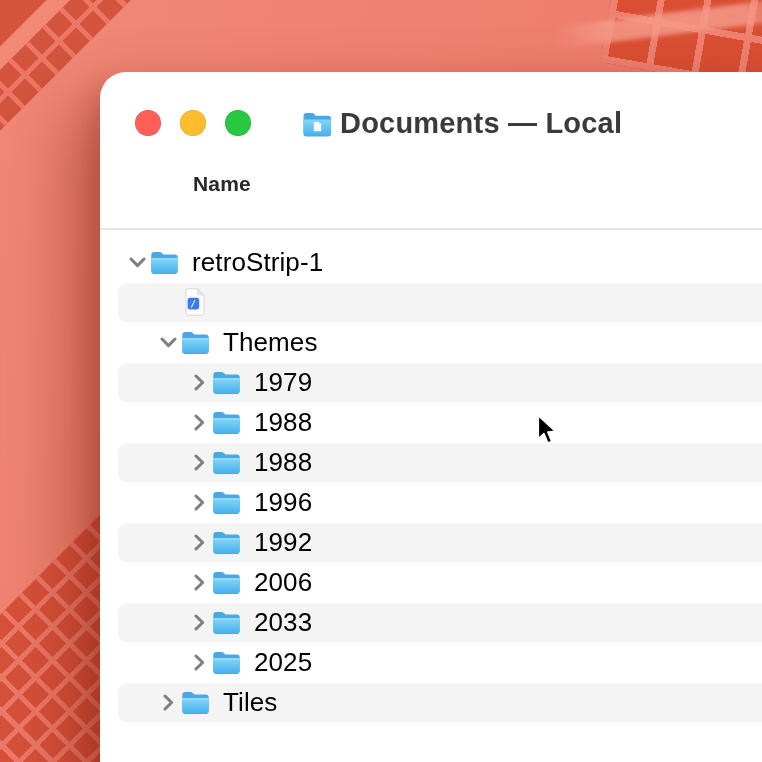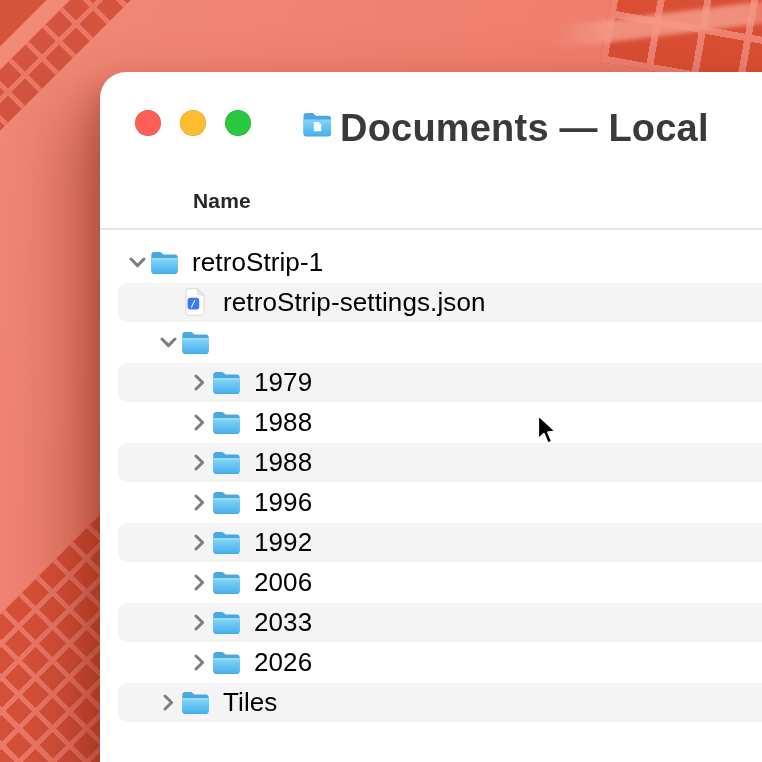--- a/index.html
+++ b/index.html
@@ -34,23 +34,23 @@
   .window{position:absolute;left:100px;top:72px;width:700px;height:720px;
     background:#ffffff;border-radius:26px 0 0 0;
     box-shadow:-30px 34px 70px rgba(122,30,14,.42),-8px 12px 26px rgba(122,30,14,.25);}
   .titlebar{position:absolute;left:0;top:0;right:0;height:156px;}
   .light{position:absolute;top:38px;width:26px;height:26px;border-radius:50%;
     box-shadow:inset 0 0 0 .5px rgba(0,0,0,.15);}
   .light.close{left:35px;}
   .light.min{left:80px;}
   .light.zoom{left:125px;}
   .proxy{position:absolute;left:202px;top:38px;width:30px;height:27px;}
-  .wtitle{position:absolute;left:240px;top:35px;font-size:38px;font-weight:700;
+  .wtitle{position:absolute;left:240px;top:35px;font-size:29px;font-weight:700;
     color:#3a3a3c;letter-spacing:.2px;white-space:nowrap;}
-  .colhead{position:absolute;left:93px;top:117px;font-size:21px;font-weight:700;
+  .colhead{position:absolute;left:93px;top:100px;font-size:21px;font-weight:700;
     color:#28282b;letter-spacing:.2px;}
   .divider{position:absolute;left:0;right:0;top:156px;height:1.5px;background:#e5e5e7;}
 
   
   .list{position:absolute;left:0;right:0;top:170px;}
   .row{position:relative;height:40px;display:flex;align-items:center;}
   .row.alt::before{content:"";position:absolute;left:18px;right:0;top:.5px;bottom:.5px;
     background:#f4f4f5;border-radius:9px 0 0 9px;z-index:0;}
   .row>*{position:relative;z-index:1;}
   .chev{width:22px;height:22px;display:inline-flex;align-items:center;justify-content:center;flex:0 0 22px;}
@@ -116,35 +116,35 @@
         <div class="row alt" style="padding-left: 57px;">
     <span class="chev"></span>
     <span class="ric">
             <svg width="22" height="28" viewBox="0 0 22 28">
               <path d="M2 3.3 a2.6 2.6 0 0 1 2.6-2.6 h9 L20 7.1 v17.5 a2.6 2.6 0 0 1-2.6 2.6 h-12.8 A2.6 2.6 0 0 1 2 24.6 z" fill="#ffffff" stroke="#d7d7db" stroke-width="1"></path>
               <path d="M13.6 .9 V4.9 a2.2 2.2 0 0 0 2.2 2.2 h4 Z" fill="#e9e9ed" stroke="#d7d7db" stroke-width=".8"></path>
               <rect x="3.6" y="9.8" width="11.6" height="11.6" rx="2.6" fill="#3a7af2"></rect>
               <text x="9.4" y="18.9" font-size="9" font-style="italic" font-weight="bold" fill="#ffffff" text-anchor="middle" font-family="DejaVu Sans Mono, monospace">/</text>
             </svg>
           </span>
-    <span class="rlabel">retroStrip-settings.json</span>
   </div>
         <div class="row" style="padding-left: 57px;">
     <span class="chev">
             <svg width="17" height="11" viewBox="0 0 17 11">
               <path d="M2 2 L8.5 8.6 L15 2" stroke="#7d7d83" stroke-width="3" fill="none" stroke-linecap="round" stroke-linejoin="round"></path>
             </svg>
           </span>
     <span class="ric">
             <svg width="29" height="24" viewBox="0 0 29 24">
               <path d="M1.3 5 a3 3 0 0 1 3-3 h6.2 l3 2.6 h11.2 a3 3 0 0 1 3 3 v13.5 a3 3 0 0 1-3 3 h-20.4 a3 3 0 0 1-3-3 z" fill="#49a8e2"></path>
               <path d="M1.3 8.2 h26.4 v12 a3 3 0 0 1-3 3 h-20.4 a3 3 0 0 1-3-3 z" fill="url(#foldg)"></path>
               <rect x="1.3" y="8.2" width="26.4" height="1.6" fill="#9fdef9" opacity=".9"></rect>
             </svg>
           </span>
+    <span class="rlabel">Themes</span>
   </div>
         <div class="row alt" style="padding-left: 88px;">
     <span class="chev">
             <svg width="11" height="17" viewBox="0 0 11 17">
               <path d="M2 2 L8.6 8.5 L2 15" stroke="#7d7d83" stroke-width="3" fill="none" stroke-linecap="round" stroke-linejoin="round"></path>
             </svg>
           </span>
     <span class="ric">
             <svg width="29" height="24" viewBox="0 0 29 24">
               <path d="M1.3 5 a3 3 0 0 1 3-3 h6.2 l3 2.6 h11.2 a3 3 0 0 1 3 3 v13.5 a3 3 0 0 1-3 3 h-20.4 a3 3 0 0 1-3-3 z" fill="#49a8e2"></path>
@@ -250,21 +250,21 @@
               <path d="M2 2 L8.6 8.5 L2 15" stroke="#7d7d83" stroke-width="3" fill="none" stroke-linecap="round" stroke-linejoin="round"></path>
             </svg>
           </span>
     <span class="ric">
             <svg width="29" height="24" viewBox="0 0 29 24">
               <path d="M1.3 5 a3 3 0 0 1 3-3 h6.2 l3 2.6 h11.2 a3 3 0 0 1 3 3 v13.5 a3 3 0 0 1-3 3 h-20.4 a3 3 0 0 1-3-3 z" fill="#49a8e2"></path>
               <path d="M1.3 8.2 h26.4 v12 a3 3 0 0 1-3 3 h-20.4 a3 3 0 0 1-3-3 z" fill="url(#foldg)"></path>
               <rect x="1.3" y="8.2" width="26.4" height="1.6" fill="#9fdef9" opacity=".9"></rect>
             </svg>
           </span>
-    <span class="rlabel">2026</span>
+    <span class="rlabel">2025</span>
   </div>
         <div class="row alt" style="padding-left: 57px;">
     <span class="chev">
             <svg width="11" height="17" viewBox="0 0 11 17">
               <path d="M2 2 L8.6 8.5 L2 15" stroke="#7d7d83" stroke-width="3" fill="none" stroke-linecap="round" stroke-linejoin="round"></path>
             </svg>
           </span>
     <span class="ric">
             <svg width="29" height="24" viewBox="0 0 29 24">
               <path d="M1.3 5 a3 3 0 0 1 3-3 h6.2 l3 2.6 h11.2 a3 3 0 0 1 3 3 v13.5 a3 3 0 0 1-3 3 h-20.4 a3 3 0 0 1-3-3 z" fill="#49a8e2"></path>

